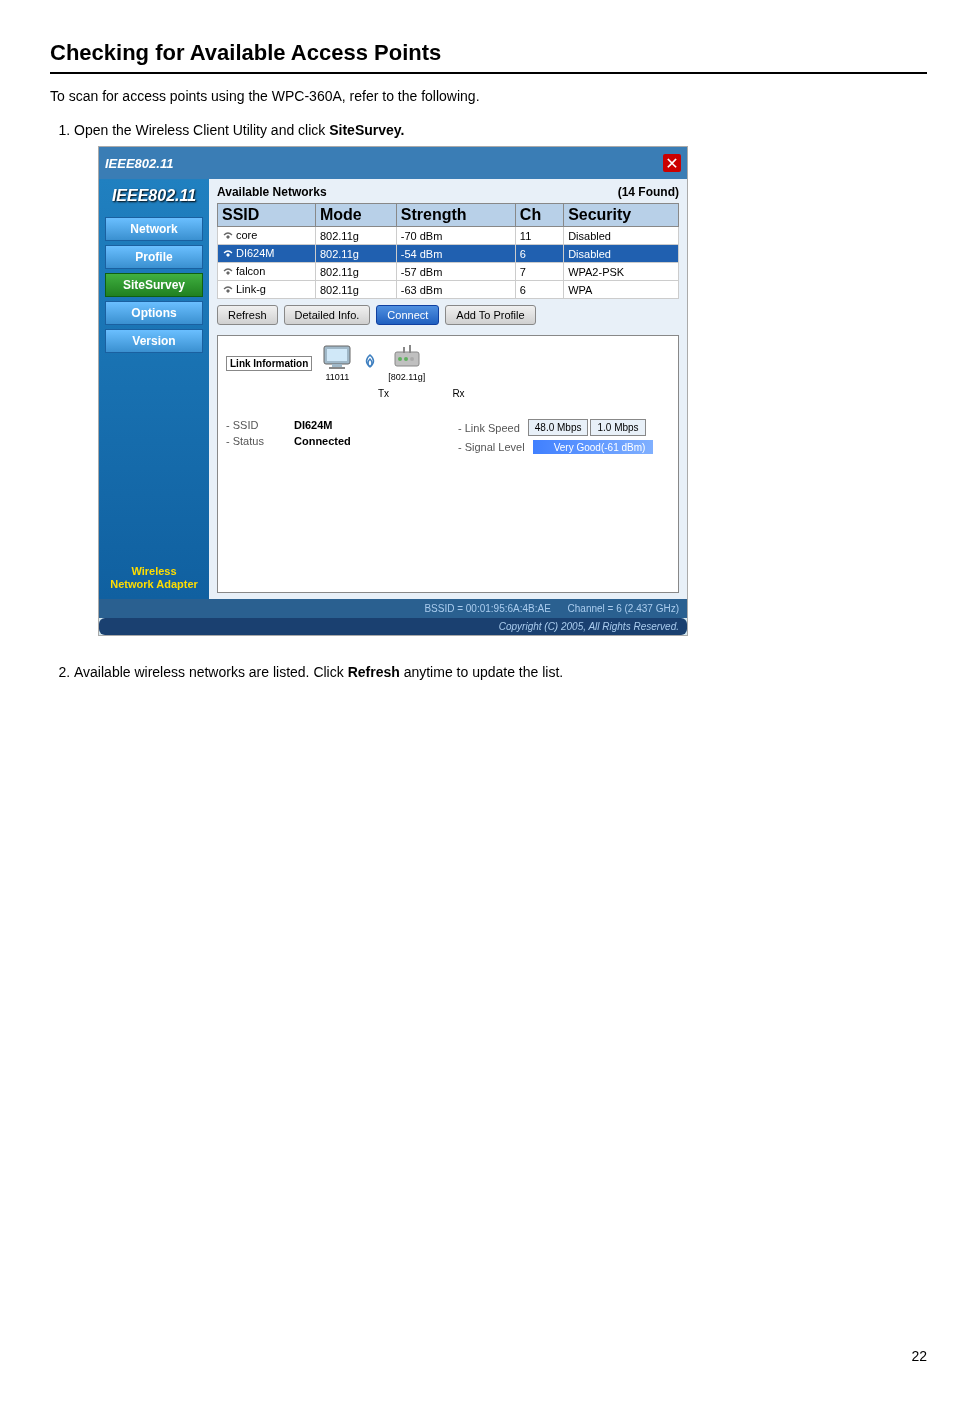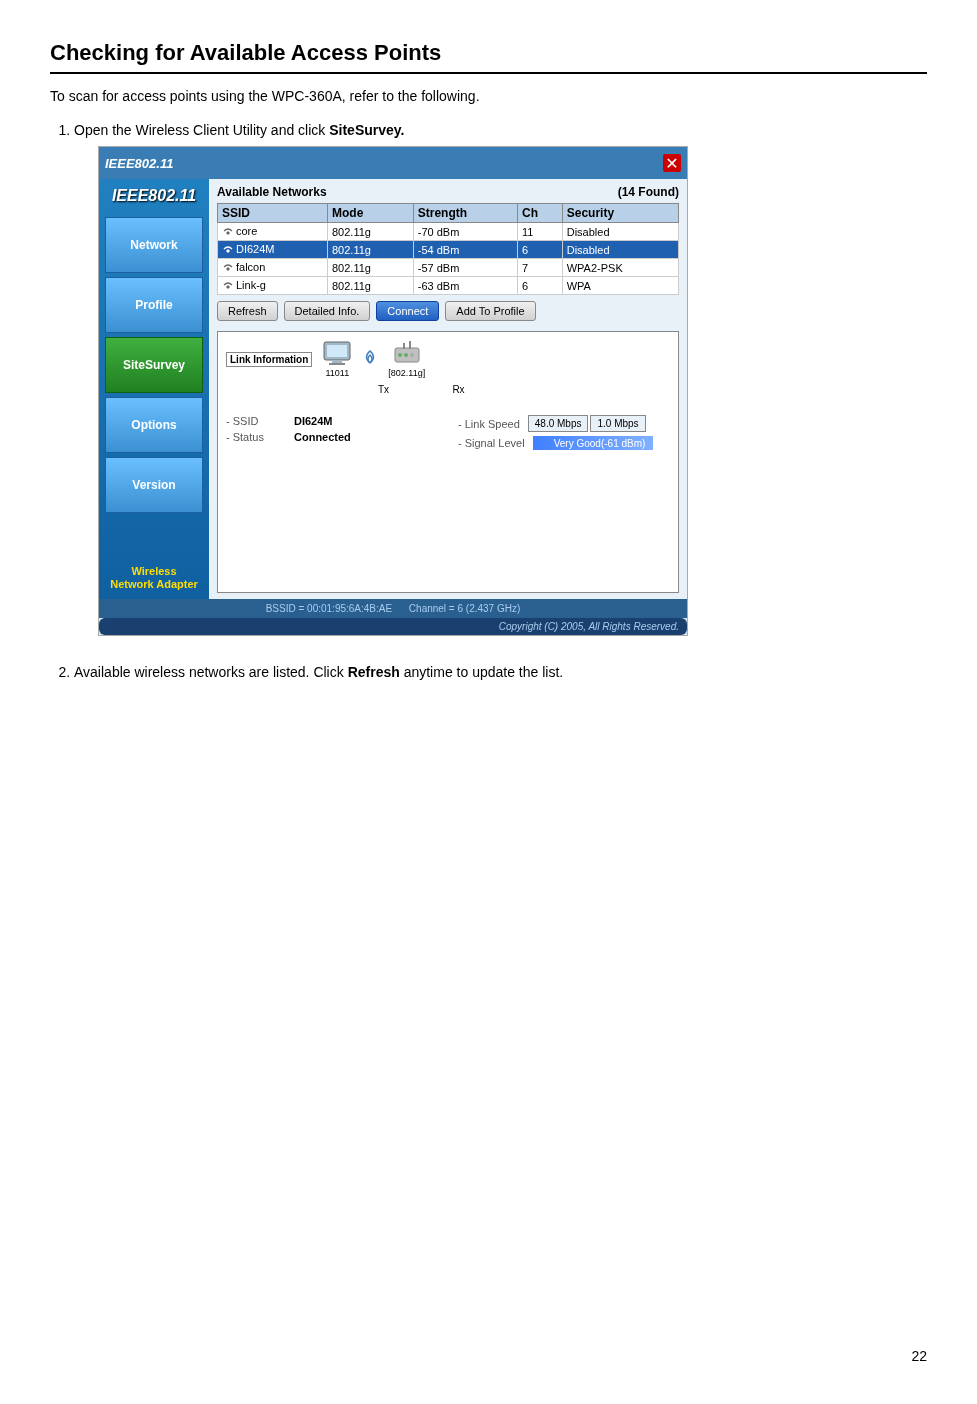--- a/index.html
+++ b/index.html
@@ -90,21 +90,21 @@
       text-shadow: 1px 1px 2px #000;
     }
     .sidebar-btn {
       background: linear-gradient(to bottom, #6abfff, #3a90d0);
       border: 1px solid #1a60a0;
       border-radius: 0;
       color: #fff;
       font-size: 12px;
       font-weight: bold;
       text-align: center;
-      padding: 20px 2px;
+      padding: 4px 2px;
       cursor: pointer;
     }
     .sidebar-btn.active {
       background: linear-gradient(to bottom, #40b040, #208020);
       border-color: #106010;
     }
     .sidebar-bottom {
       margin-top: auto;
       text-align: center;
     }
@@ -137,21 +137,21 @@
       border-collapse: collapse;
       font-size: 11px;
       background: #fff;
       border: 1px solid #aaa;
     }
     .networks-table th {
       background: #b8d0e8;
       border: 1px solid #888;
       padding: 2px 4px;
       text-align: left;
-      font-size: 12px;
+      font-size: 16px;
     }
     .networks-table td {
       border: 1px solid #ccc;
       padding: 2px 4px;
       font-size: 11px;
     }
     .networks-table tr.selected td {
       background: #2060b0;
       color: #fff;
     }
@@ -235,21 +235,21 @@
       padding-left: 21px;
       font-size: 10px;
       color: #fff;
     }
     
     .app-footer {
       background: #2a6090;
       padding: 4px 8px;
       font-size: 10px;
       color: #aaccee;
-      text-align: center;
+      text-align: right;
     }
     .app-footer2 {
       background: #1a4070;
       padding: 3px 8px;
       font-size: 10px;
       color: #aaccee;
       text-align: right;
       font-style: italic;
       border-radius: 6px;
     }

